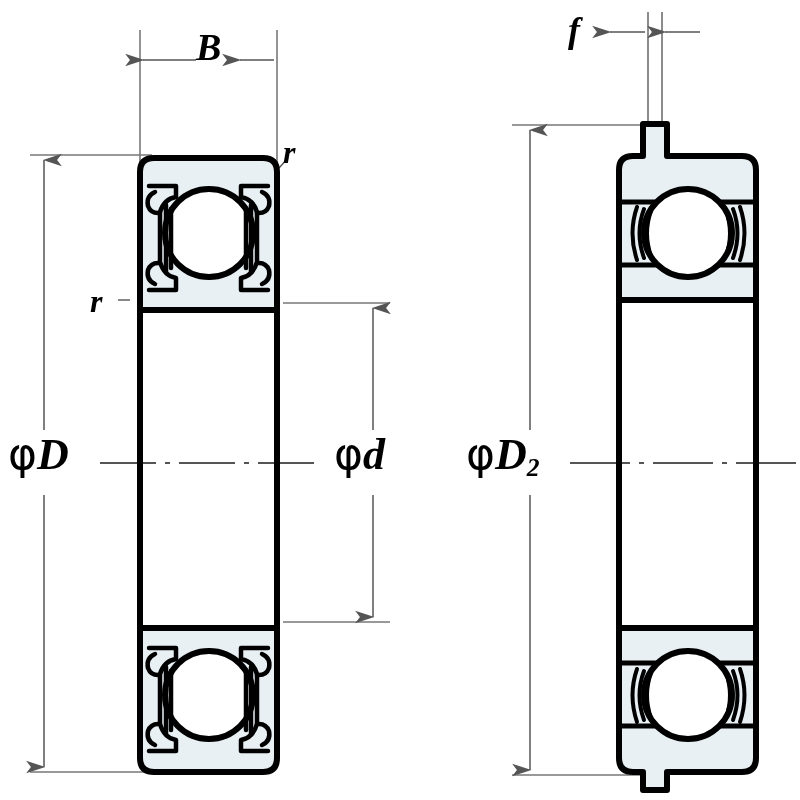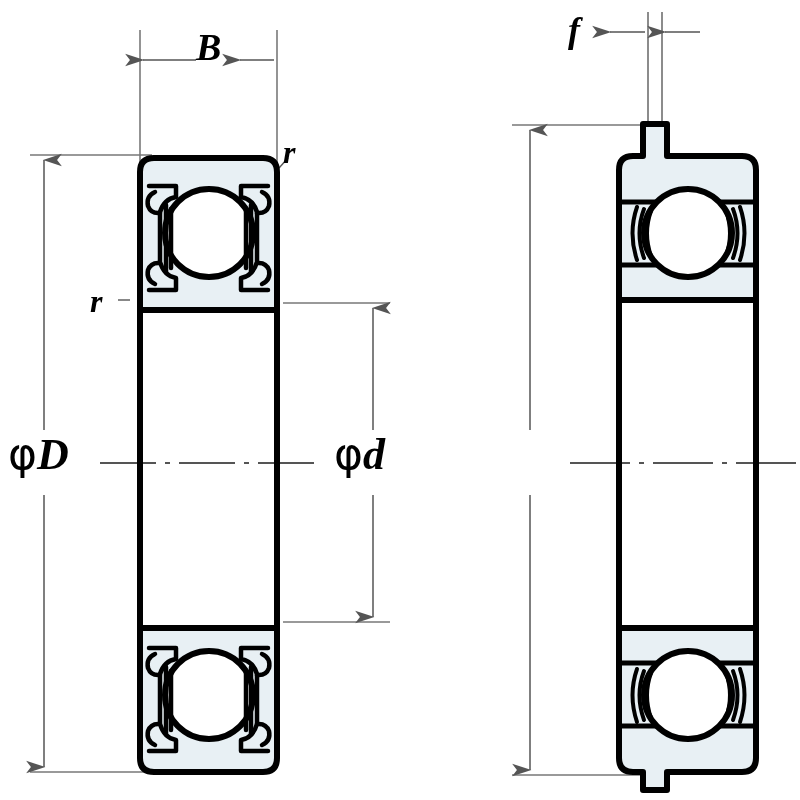--- a/index.html
+++ b/index.html
@@ -243,14 +243,17 @@
   <div class="dim-label lbl-r2">r</div>
 
   <div class="dim-label lbl-phiD">
     <span class="phi-glyph">φ</span><span>D</span>
   </div>
 
   <div class="dim-label lbl-phid">
     <span class="phi-glyph">φ</span><span>d</span>
   </div>
 
+  <div class="dim-label lbl-phiD2">
+    <span class="phi-glyph">φ</span><span>D</span><sub>2</sub>
+  </div>
 
 </div>
 
 </body></html>

